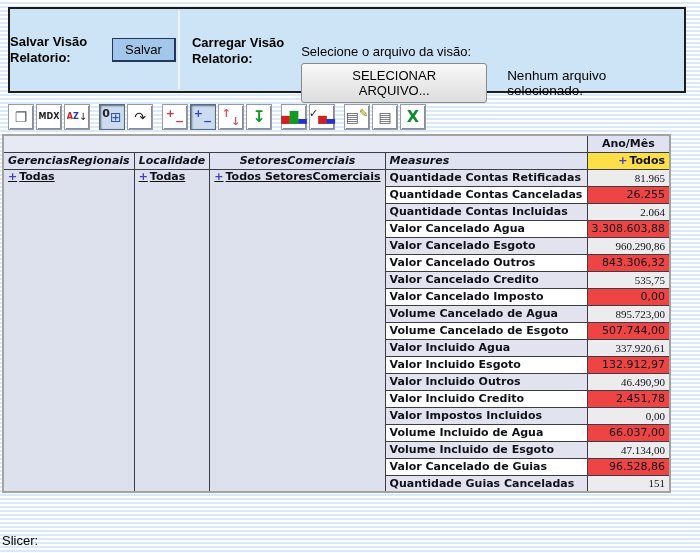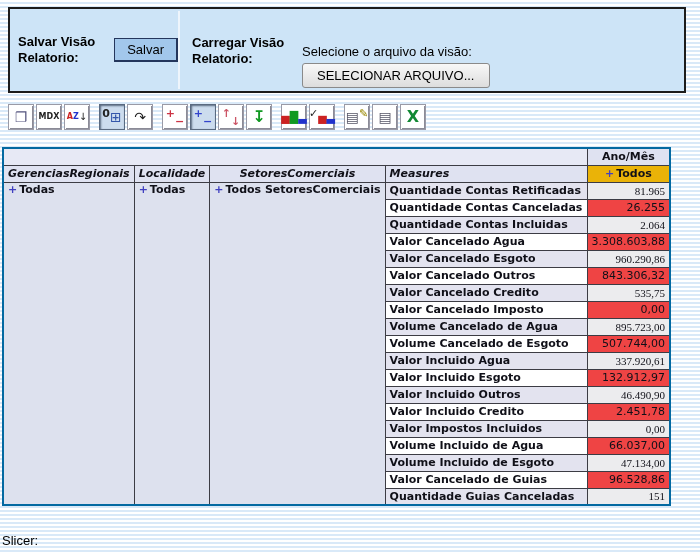--- a/index.html
+++ b/index.html
@@ -16,21 +16,21 @@
     position: absolute; left: 8px; top: 7px;
     width: 678px; height: 86px;
     background: #cde4f7;
     border: 2px solid #1c1c1c;
     box-sizing: border-box;
     display: flex; align-items: stretch;
   }
   .panel-left {
     width: 168px; flex: 0 0 168px;
     display: flex; align-items: center; gap: 10px;
-    padding-left: 8px; box-sizing: border-box;
+    box-sizing: border-box;
   }
   .panel-label { font-size: 13px; font-weight: bold; color: #000; line-height: 1.25; }
   .save-label { width: 92px; }
   .blue-btn {
     background: #a2c7eb;
     border: 1px solid #24365c;
     border-right-width: 2px; border-bottom-width: 2px;
     font-family: "Liberation Sans", sans-serif;
     font-size: 13px; color: #000;
     padding: 3px 12px; cursor: pointer;
@@ -76,39 +76,39 @@
   .part { display: inline-block; }
   .part.tiny  { font-size: 8px;  font-weight: bold; }
   .part.small { font-size: 10px; }
   .part.sup   { font-size: 11px; font-weight: bold; transform: translateY(-4px); }
   .part.sub   { font-size: 11px; font-weight: bold; transform: translateY(4px); }
   .part.bold  { font-size: 16px; font-weight: bold; }
   .part.bar   { font-size: 11px; }
 
   
   table.pivot {
-    position: absolute; left: 2px; top: 147px;
+    position: absolute; left: 2px; top: 134px;
     border-collapse: collapse;
-    border: 2px solid #0369a1;
+    border: 2px solid #a3a3a3;
     font-family: "DejaVu Sans", sans-serif;
     font-size: 11px; color: #101018;
     table-layout: fixed;
   }
   table.pivot td, table.pivot th {
     border: 1px solid #3c3c44;
     height: 17px; padding: 0 4px;
     box-sizing: border-box;
     white-space: nowrap; overflow: hidden;
   }
   .corner  { background: #e7e9f5; }
   .coldim  { background: #dfe2f1; font-weight: bold; text-align: center; }
   .colhead { background: #dfe2f1; font-weight: bold; text-align: center; font-style: italic; }
   .colhead.leftal { text-align: left; }
-  .memberhead { background: #eab308; font-weight: bold; text-align: center; }
-  .member  { background: #dde1ee; font-weight: bold; text-align: left; vertical-align: top; padding-top: 2px; }
+  .memberhead { background: #fde047; font-weight: bold; text-align: right; }
+  .member  { background: #dde1ee; font-weight: bold; text-align: left; vertical-align: top; padding-top: 2px; text-decoration: underline; }
   .measure { font-weight: bold; text-align: left; }
   .value   { font-weight: normal; text-align: right; }
   tr.odd  .measure { background: #e3e3ef; }
   tr.even .measure { background: #ffffff; }
   tr.odd  .value   { background: #ececee; font-family: Liberation Serif, serif; }
   tr.even .value   { background: #ef4444; }
   .expand { color: #4040c0; font-weight: bold; margin-right: 2px; cursor: pointer; }
 
   
   .slicer-label {
@@ -124,20 +124,21 @@
     <div class="panel-label save-label">Salvar Visão Relatorio:</div>
     <button class="blue-btn">Salvar</button>
   </div>
   <div class="panel-divider"></div>
   <div class="panel-right">
     <div class="panel-label load-label">Carregar Visão Relatorio:</div>
     <div class="file-col">
       <div class="file-prompt">Selecione o arquivo da visão:</div>
       <div class="file-row">
         <button class="file-btn">SELECIONAR ARQUIVO...</button>
+        <span class="file-status">Nenhum arquivo selecionado.</span>
       </div>
     </div>
   </div>
 </div>
 
 <div class="toolbar" id="toolbar">
     <div class="tb-group">
       <button class="tb-btn">
         <span class="part" style="color: rgb(85, 85, 127);">❐</span>
       </button>

